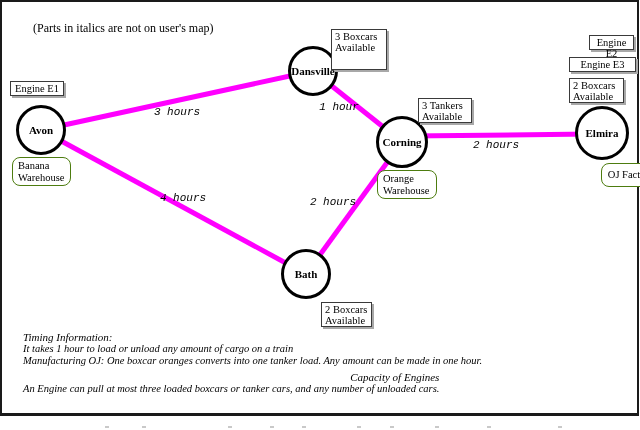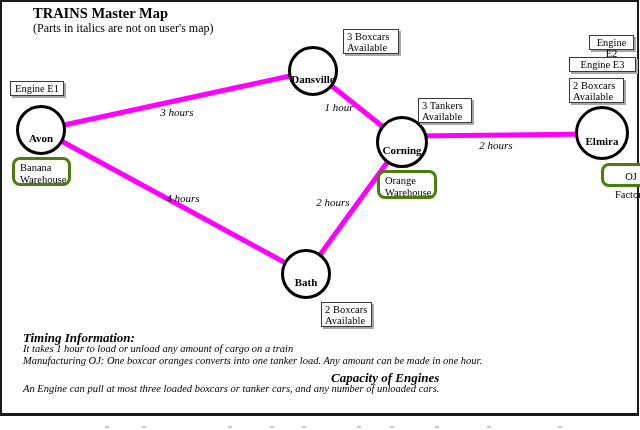--- a/index.html
+++ b/index.html
@@ -17,48 +17,47 @@
   }
   .subtitle{
     position:absolute;left:33px;top:21px;font-size:12px;z-index:3;white-space:nowrap;
   }
   .node{
     position:absolute;background:#fff;border:3px solid #000;border-radius:50%;
     box-sizing:border-box;z-index:2;
   }
   .node-label{
     position:absolute;transform:translateX(-50%);font-size:11px;font-weight:bold;
-    z-index:3;white-space:nowrap;margin-top:8px;
+    z-index:3;white-space:nowrap;
   }
   .edge-label{
     position:absolute;transform:translateX(-50%);font-size:11px;font-style:italic;
-    z-index:3;white-space:nowrap;background:transparent;
+    z-index:3;white-space:nowrap;background:transparent;font-family:Liberation Mono, monospace;
   }
   .resource{
     position:absolute;background:#fff;border:1px solid #3a3a3a;box-shadow:2px 2px 0 #a8a8a8;
     box-sizing:border-box;font-size:10.5px;line-height:11px;padding:1px 3px;z-index:2;
   }
   .resource.center{text-align:center;}
   .facility{
-    position:absolute;background:#fff;border:3px solid #4d7c0f;border-radius:8px;
+    position:absolute;background:#fff;border:1px solid #4d7c0f;border-radius:8px;
     box-sizing:border-box;font-size:10.5px;line-height:11.5px;padding:2px 5px;z-index:2;
   }
   .facility.center{text-align:center;}
   .notes-block{position:absolute;left:23px;z-index:3;font-size:10.5px;font-style:italic;line-height:11.3px;}
-  .notes-title{font-weight:bold;font-size:13px;}
+  .notes-title{font-weight:normal;font-size:11px;}
   .caption-mark{position:absolute;top:426px;width:4px;height:2px;background:#c9c9c9;z-index:0;}
 </style>
 </head>
 <body>
 
 <div id="stage">
 
   <div id="frame"></div>
 
-  <div class="title">TRAINS Master Map</div>
   <div class="subtitle">(Parts in italics are not on user's map)</div>
 
   <svg id="edges" width="640" height="430">
     <line x1="41" y1="130" x2="313" y2="71" stroke-width="5" stroke="#FF00FF"></line>
     <line x1="41" y1="130" x2="306" y2="274" stroke-width="5" stroke="#FF00FF"></line>
     <line x1="313" y1="71" x2="402" y2="142" stroke-width="5" stroke="#FF00FF"></line>
     <line x1="402" y1="142" x2="306" y2="274" stroke-width="5" stroke="#FF00FF"></line>
     <line x1="410" y1="136" x2="592" y2="134" stroke-width="5" stroke="#FF00FF"></line>
   </svg>
 
@@ -80,21 +79,21 @@
   <div class="node" style="left:281px;top:249px;width:50px;height:50px;"></div>
   <div class="node-label" style="left:306px;top:268px;">Bath</div>
 
   <div class="node" style="left:575px;top:106px;width:54px;height:54px;"></div>
   <div class="node-label" style="left:602px;top:127px;">Elmira</div>
 
   <div class="resource center" style="left:10px;top:81px;width:54px;height:15px;">
     <div>Engine E1</div>
   </div>
 
-  <div class="resource" style="left:331px;top:29px;width:56px;height:25px;margin-left:12px;">
+  <div class="resource" style="left:331px;top:29px;width:56px;height:41px;">
     <div>3 Boxcars</div>
     <div>Available</div>
   </div>
 
   <div class="resource" style="left:418px;top:98px;width:54px;height:25px;">
     <div>3 Tankers</div>
     <div>Available</div>
   </div>
 
   <div class="resource center" style="left:569px;top:35px;width:45px;height:15px;margin-left:20px;">

